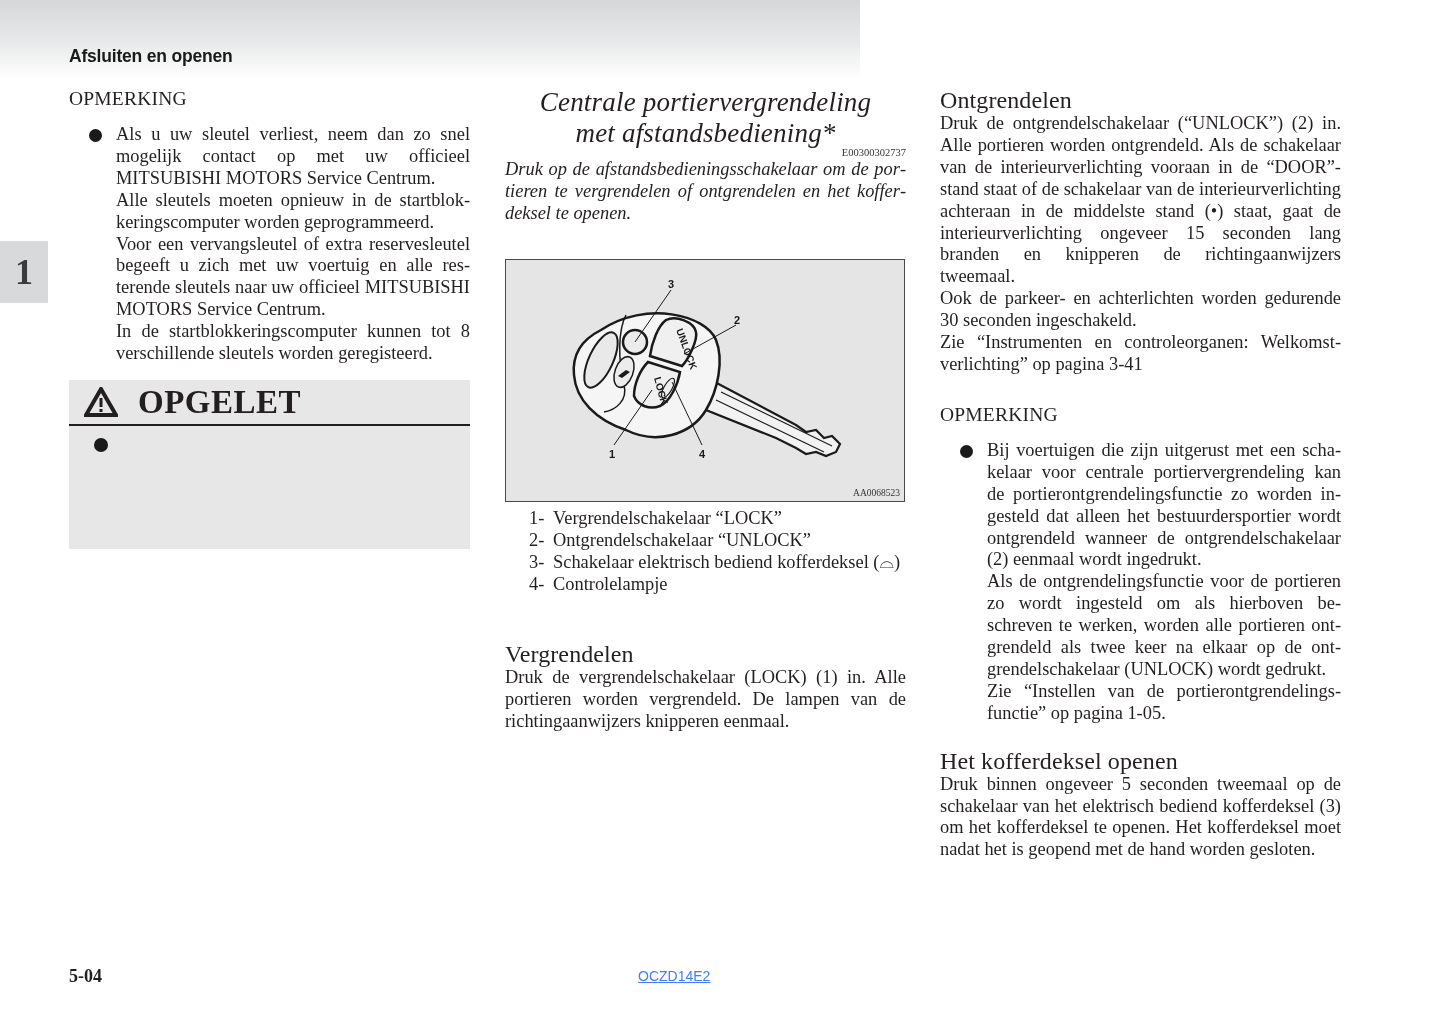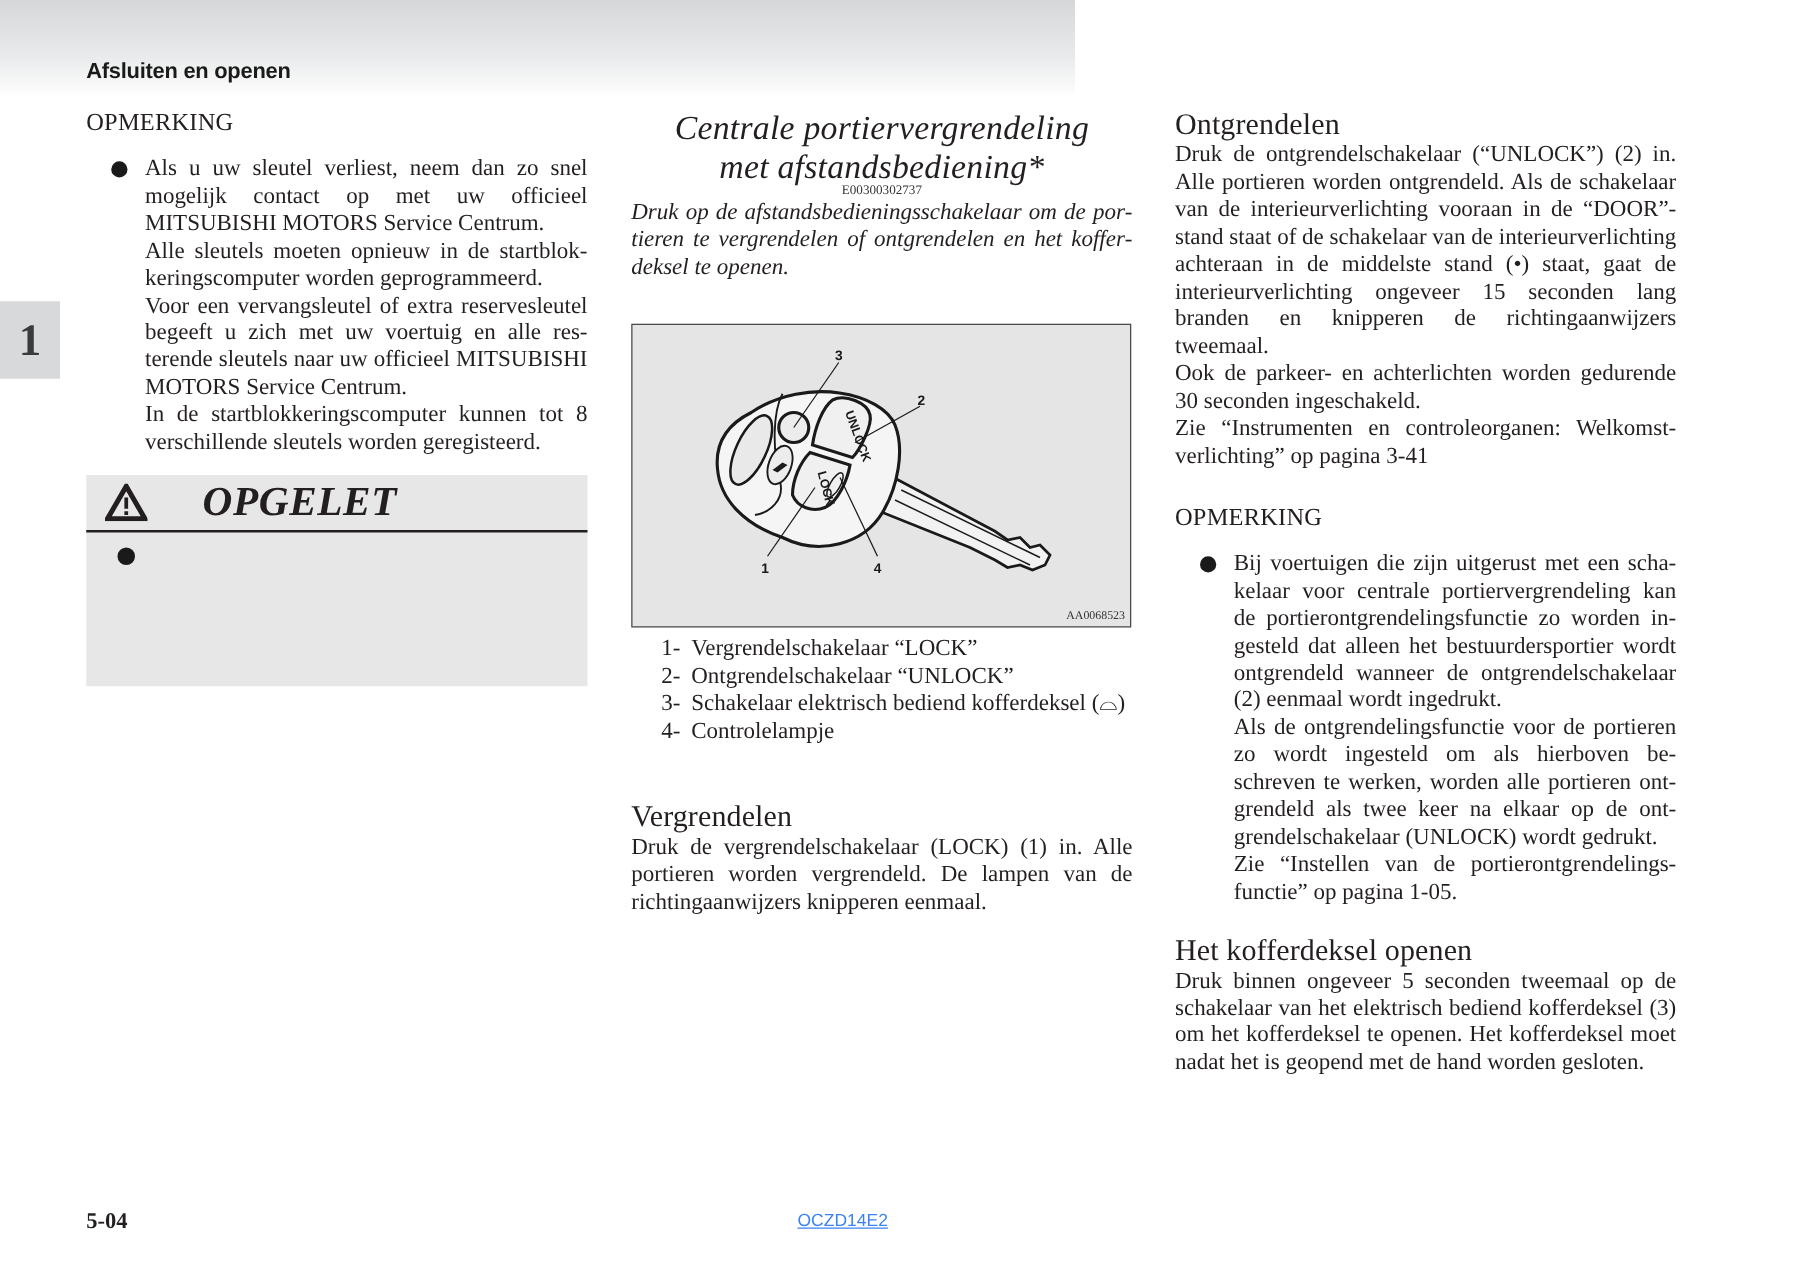--- a/index.html
+++ b/index.html
@@ -39,32 +39,32 @@
   .warning-box {
     position: absolute; left: 69px; top: 380px; width: 401px; height: 169px;
     background: #e7e7e8;
   }
   .warning-head {
     height: 46px; border-bottom: 2px solid #231f20; position: relative;
   }
   .warning-icon { position: absolute; left: 15px; top: 7px; width: 34px; height: 30px; }
   .warning-title {
     position: absolute; left: 69px; top: 4px;
-    font-family: "Liberation Serif", serif; font-style: italic; font-weight: bold;
-    font-size: 33px; letter-spacing: 0.5px; color: #231f20; margin-left: 24px;
+    font-family: "Liberation Serif", serif; font-weight: bold;
+    font-size: 33px; letter-spacing: 0.5px; color: #231f20;
   }
   .warning-body { position: relative; padding: 6px 8px 0 48px; font-weight: bold; font-size: 18.4px; line-height: 21.9px; }
   .warning-body .dot { position: absolute; left: 25px; top: 12px; width: 14px; height: 14px; border-radius: 50%; background: #1a1a1a; }
   .warning-body p { text-align: justify; text-align-last: left; }
 
   .section-title {
     text-align: center; font-style: italic; font-weight: normal; font-size: 27px; line-height: 31px;
     letter-spacing: 0.2px;
   }
-  .code { text-align: center; font-size: 10.5px; line-height: 12px; margin-top: -2px; color: #333; }
+  .code { text-align: right; font-size: 10.5px; line-height: 12px; margin-top: -2px; color: #333; }
   .intro { margin-top: 0; font-style: italic; }
 
   .figure {
     position: absolute; left: 505px; top: 259px; width: 400px; height: 243px;
     background: #e5e5e5; border: 1.5px solid #4a4a4a;
   }
   .figure svg { position: absolute; left: 0; top: 0; }
   .fig-code { position: absolute; right: 4px; bottom: 3px; font-size: 9.5px; color: #333; }
 
   .legend { position: absolute; left: 529px; top: 508px; width: 377px; }

